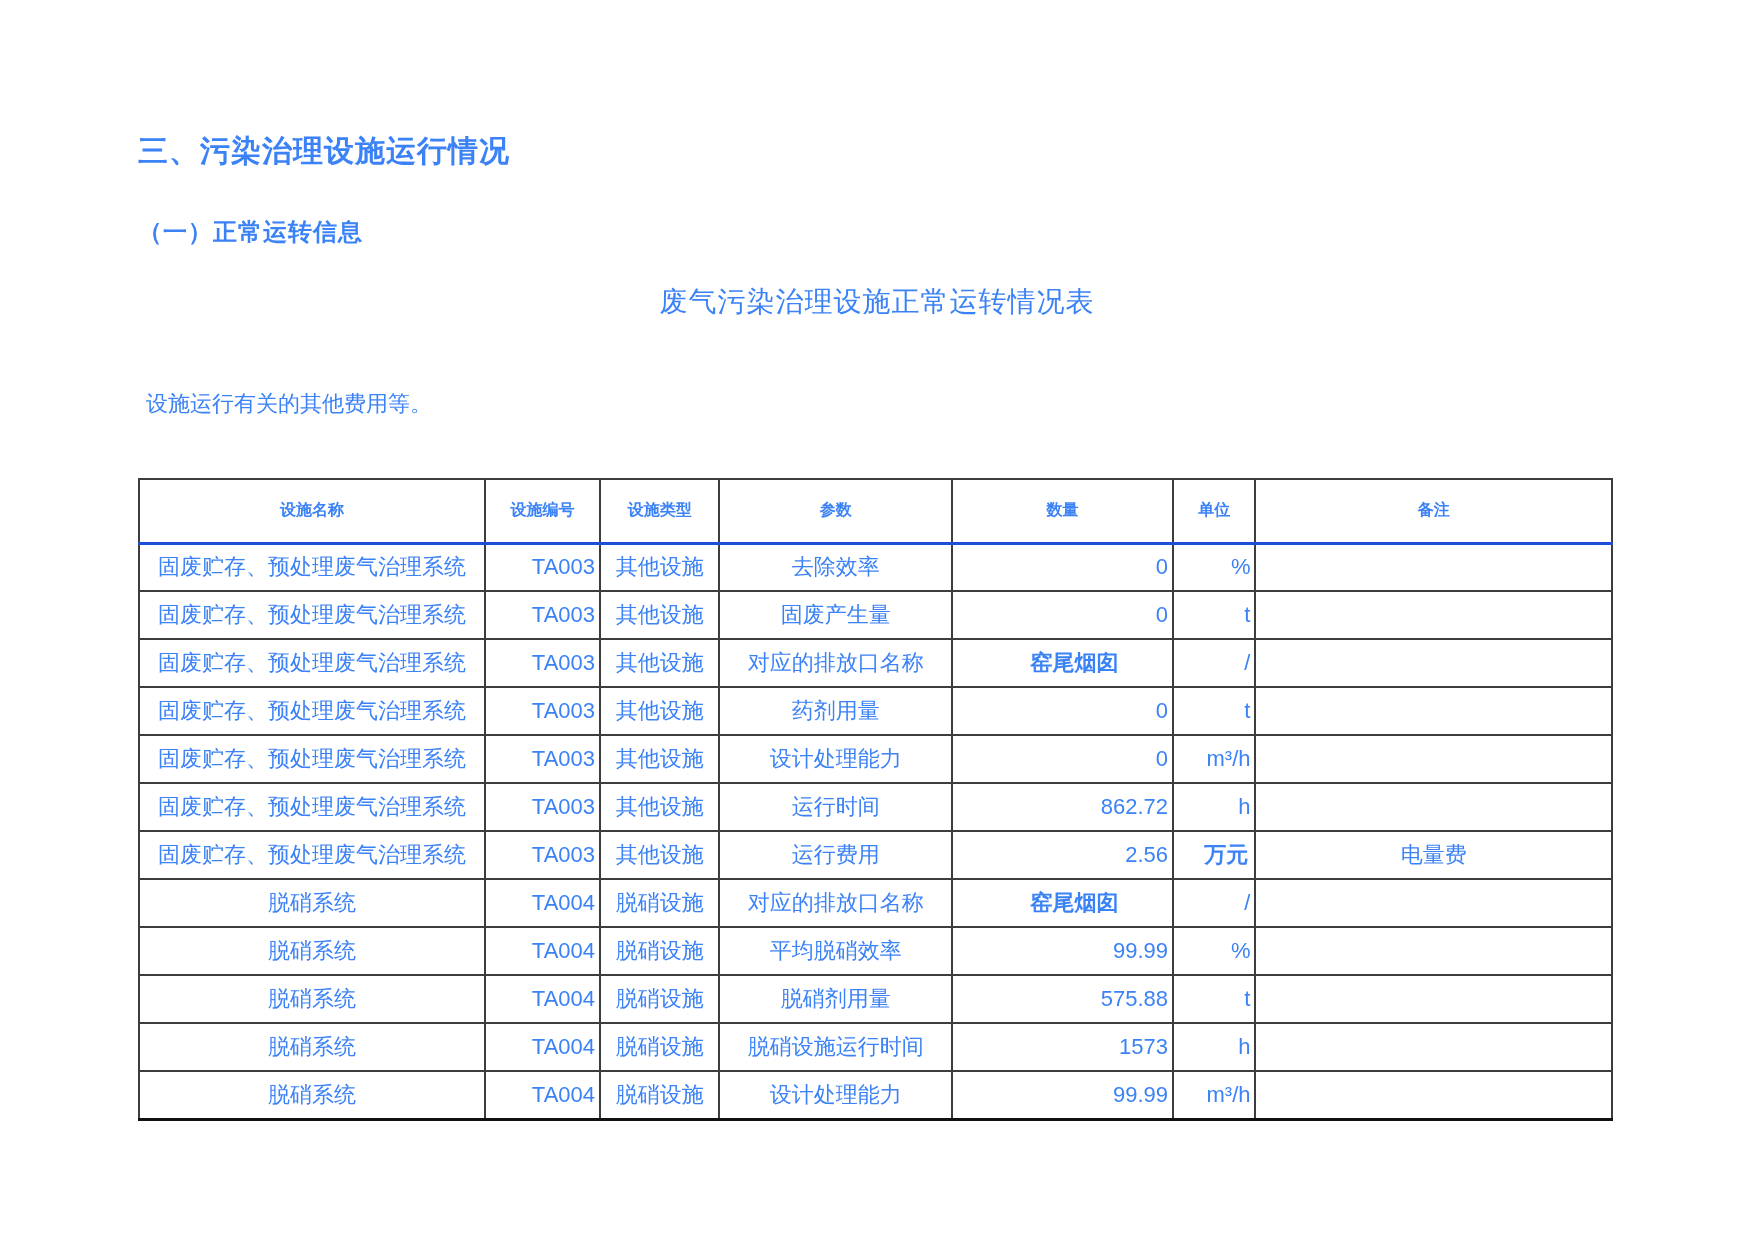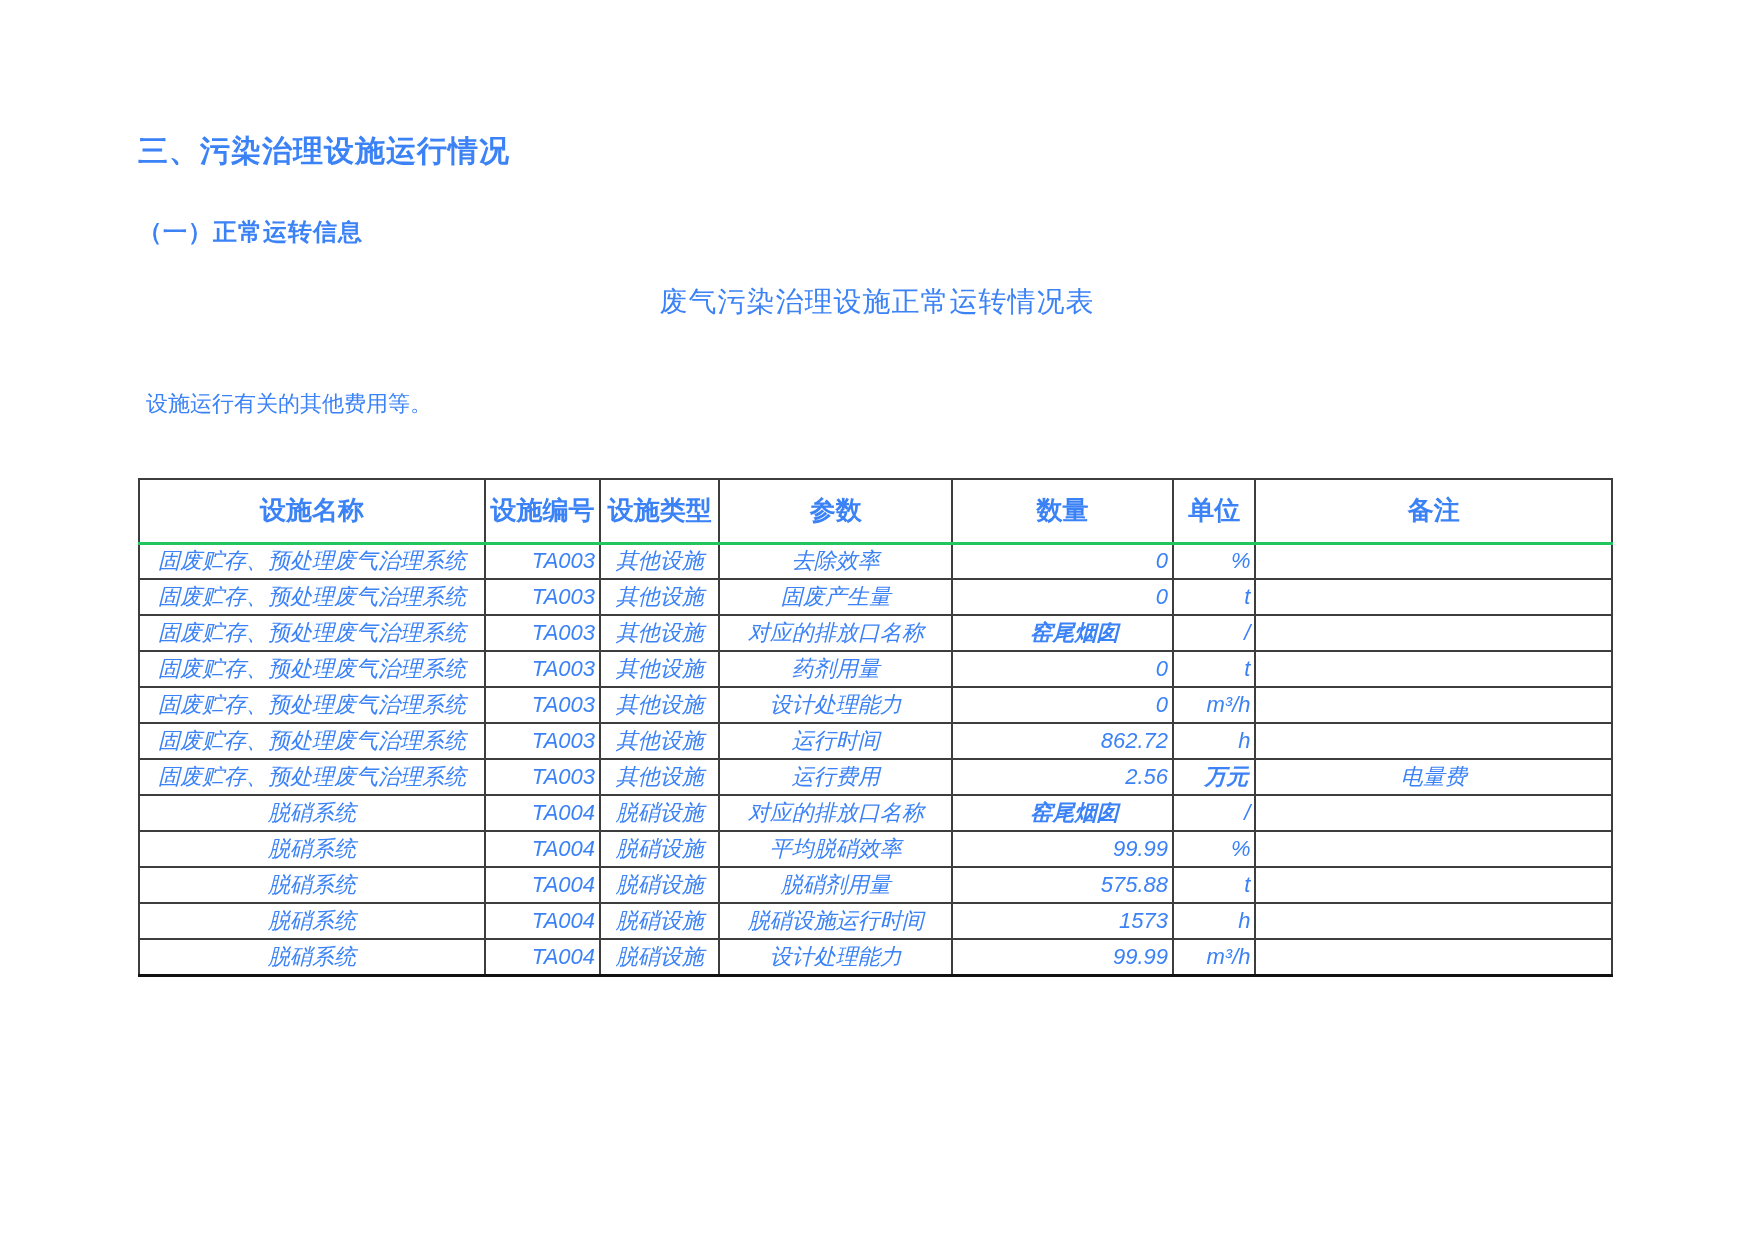--- a/index.html
+++ b/index.html
@@ -44,25 +44,25 @@
   }
   table.facility th, table.facility td{
     border:2px solid #3d3d3d;
     text-align:center;
     vertical-align:middle;
     padding:0 4px;
     overflow:hidden;
     white-space:nowrap;
   }
   table.facility thead tr{height:64px;}
-  table.facility tbody tr{height:36px;font-style:italic;}
+  table.facility tbody tr{height:48px;}
   table.facility th{
     font-family:"Liberation Sans","DejaVu Sans",sans-serif;
-    font-weight:bold;font-size:26px;
-    border-bottom:3px solid #22c55e;
+    font-weight:bold;font-size:16px;
+    border-bottom:3px solid #1d4ed8;
   }
   table.facility td{
     font-family:"Liberation Serif","DejaVu Serif",serif;
     font-size:22px;font-weight:normal;
   }
   table.facility td.sans{
     font-family:"Liberation Sans","DejaVu Sans",sans-serif;
     text-align:right;
   }
   table.facility td.cjk-em{

